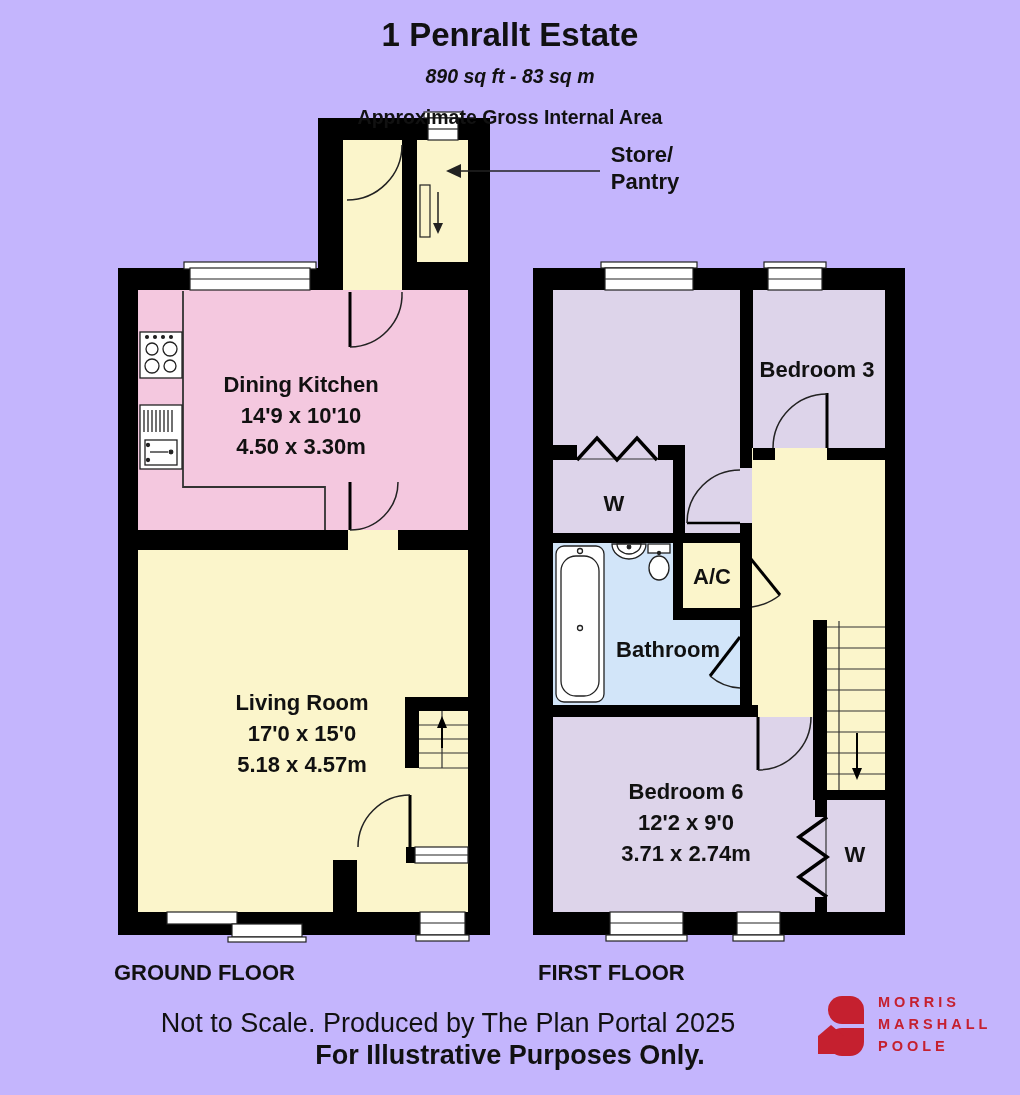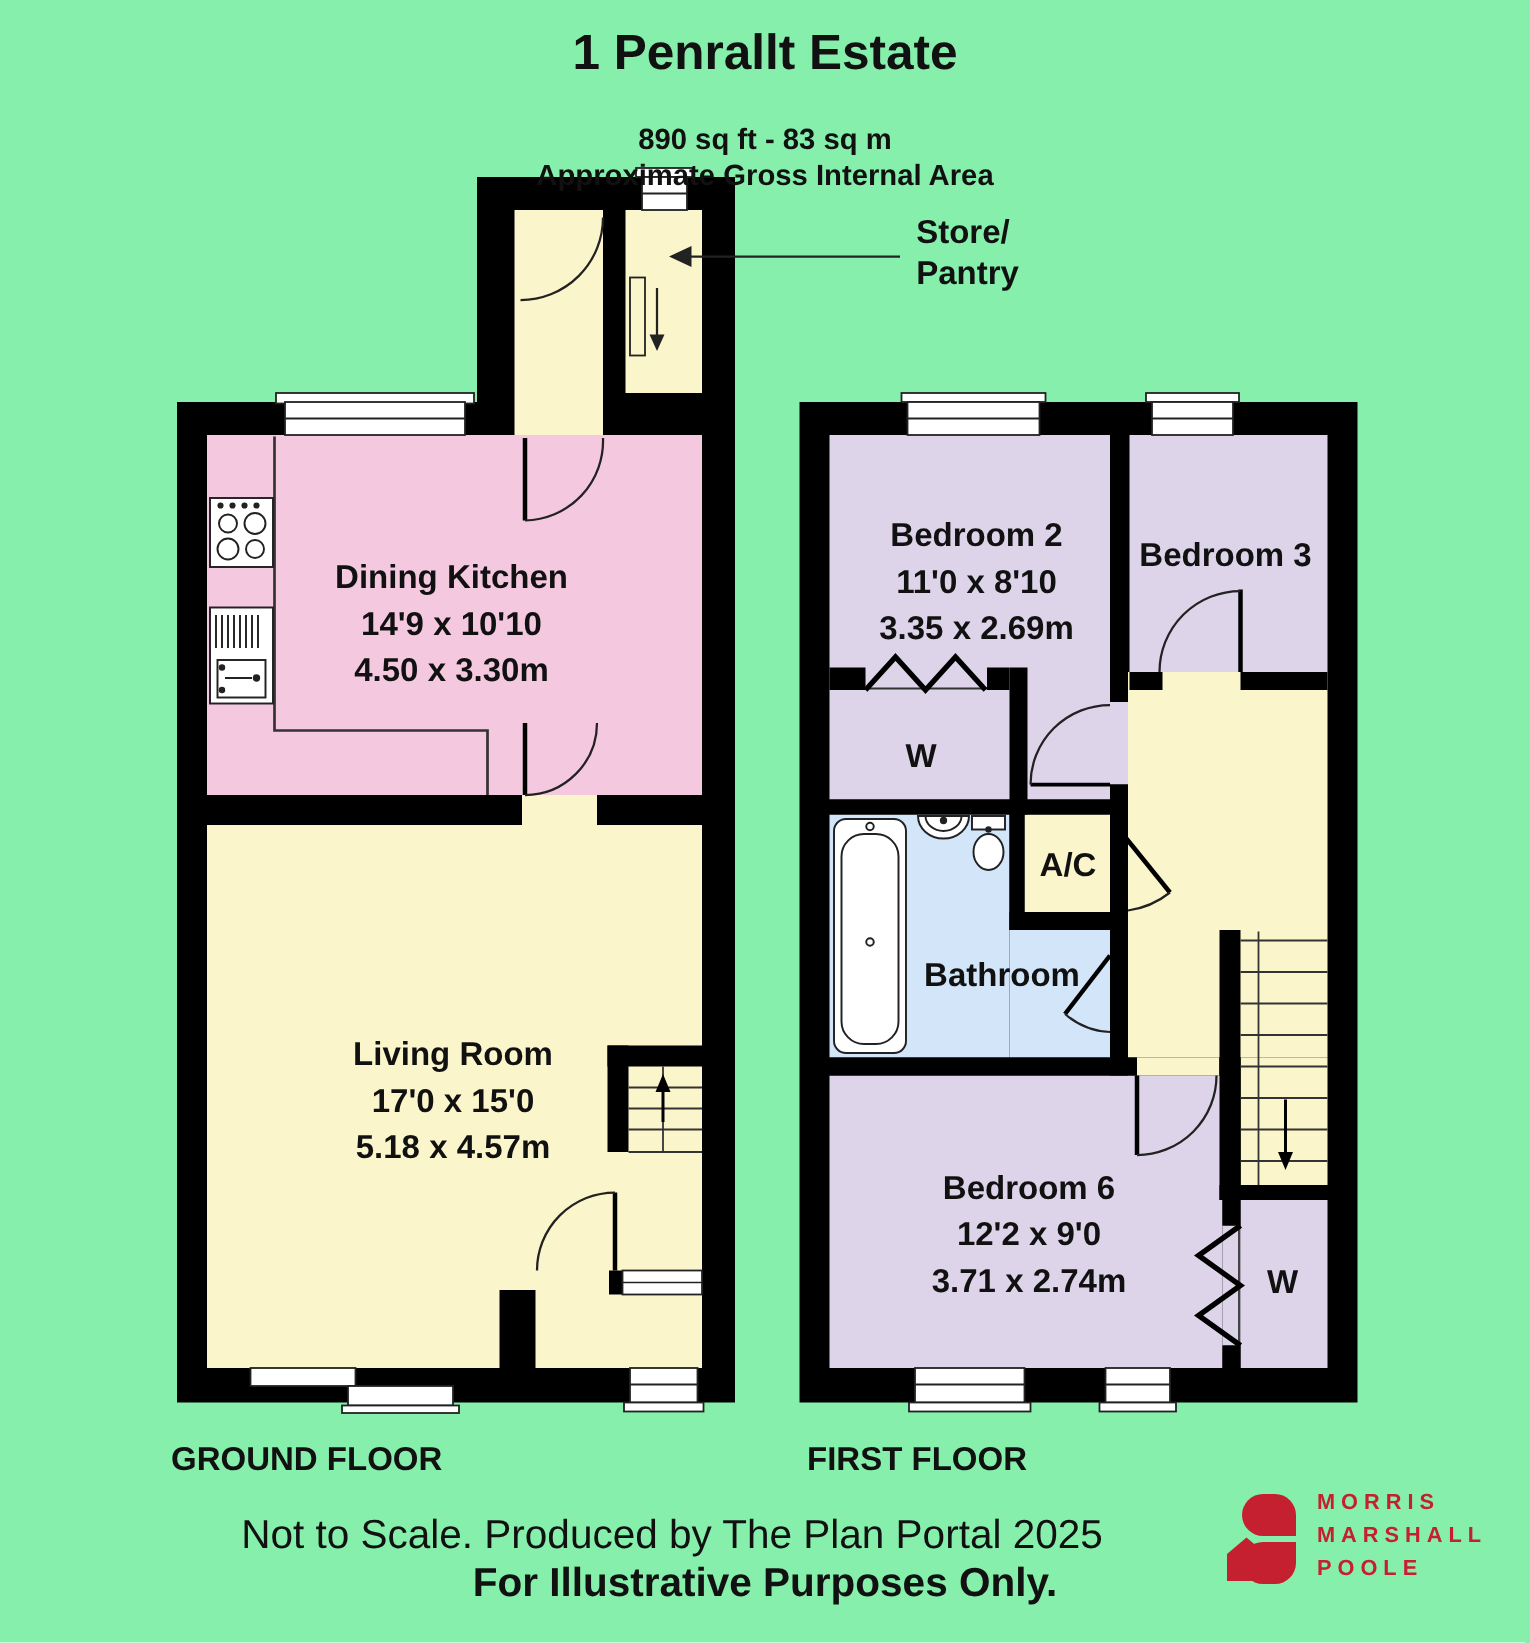--- a/index.html
+++ b/index.html
@@ -1,26 +1,26 @@
 <!DOCTYPE html>
 <html style="--wall: #000000; --yellow: #FBF5CB; --pink: #F4C8DF; --lavender: #DDD4EA; --blue: #D2E5F9; --logo_red: #C5202F; --window: #FFFFFF;"><head>
 <meta charset="utf-8">
 <style>
   :root{
     --wall:#000000; --yellow:#FBF5CB; --pink:#F4C8DF; --lavender:#DDD4EA;
     --blue:#D2E5F9; --logo_red:#C5202F; --window:#FFFFFF; --ink:#111111;
   }
   html,body{margin:0;padding:0;background:#ffffff;}
-  #page{position:relative;width:1020px;height:1095px;background:#86efac;overflow:hidden;
+  #page{position:relative;width:1020px;height:1095px;background:#c4b5fd;overflow:hidden;
         font-family:"Liberation Sans", sans-serif;color:var(--ink);}
   #plan-svg{position:absolute;left:0;top:0;}
   .hdr{position:absolute;left:0;width:1020px;text-align:center;font-weight:bold;white-space:nowrap;}
   .title{top:16px;font-size:33px;}
   .subtitle{top:58px;font-size:19.5px;margin-top:48px;}
-  .area{top:82px;font-size:19.5px;}
+  .area{top:65px;font-size:19.5px;font-style:italic;}
   .room-label{position:absolute;transform:translateX(-50%);text-align:center;font-weight:bold;
               font-size:22px;line-height:31px;white-space:nowrap;}
   .small-label{position:absolute;transform:translateX(-50%);text-align:center;font-weight:bold;
                font-size:22px;line-height:24px;white-space:nowrap;}
   .store-label{position:absolute;transform:translateX(-50%);text-align:left;font-weight:bold;
                font-size:22px;line-height:27px;white-space:nowrap;}
   .floor-label{position:absolute;font-weight:bold;font-size:22px;white-space:nowrap;}
   .footer1{position:absolute;top:1008px;left:0;width:896px;text-align:center;font-size:27px;}
   .footer2{position:absolute;top:1040px;left:0;width:1020px;text-align:center;font-size:27px;font-weight:bold;}
   .logo-text{position:absolute;left:878px;color:var(--logo_red);font-size:14.5px;
@@ -289,25 +289,20 @@
     <div>14'9 x 10'10</div>
     <div>4.50 x 3.30m</div>
   </div>
 
   <div class="room-label" style="left:302px;top:687px">
     <div>Living Room</div>
     <div>17'0 x 15'0</div>
     <div>5.18 x 4.57m</div>
   </div>
 
-  <div class="room-label" style="left:651px;top:341px">
-    <div>Bedroom 2</div>
-    <div>11'0 x 8'10</div>
-    <div>3.35 x 2.69m</div>
-  </div>
 
   <div class="small-label" style="left:817px;top:358px">Bedroom 3</div>
 
   <div class="room-label" style="left:686px;top:776px">
     <div>Bedroom 6</div>
     <div>12'2 x 9'0</div>
     <div>3.71 x 2.74m</div>
   </div>
 
   <div class="small-label" style="left:668px;top:638px">Bathroom</div>

